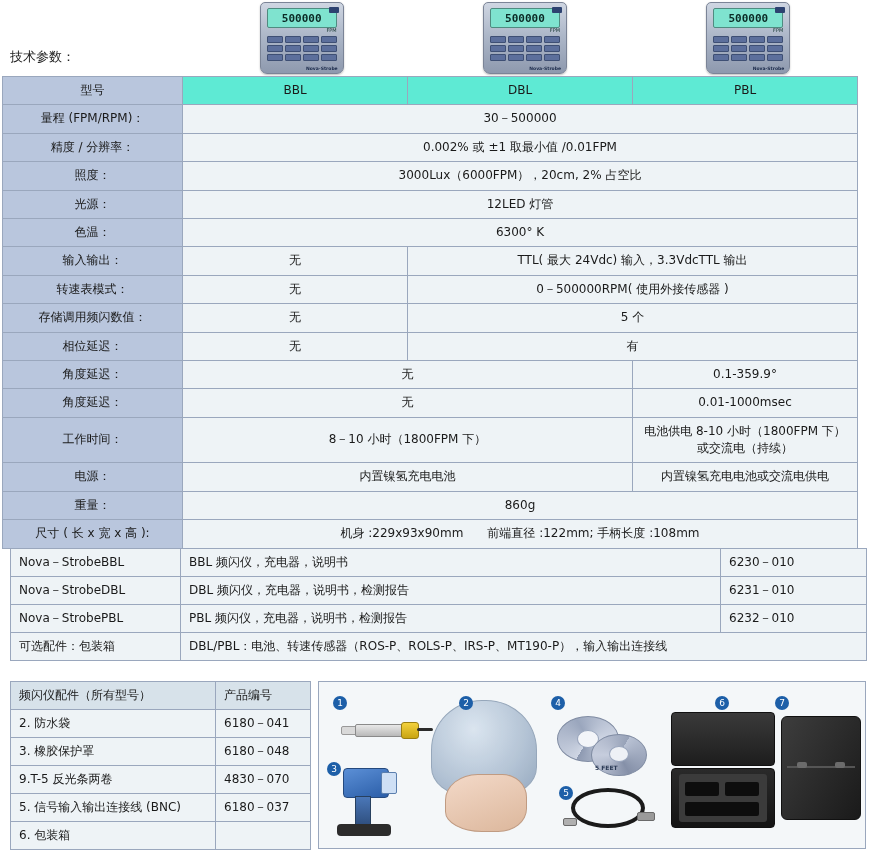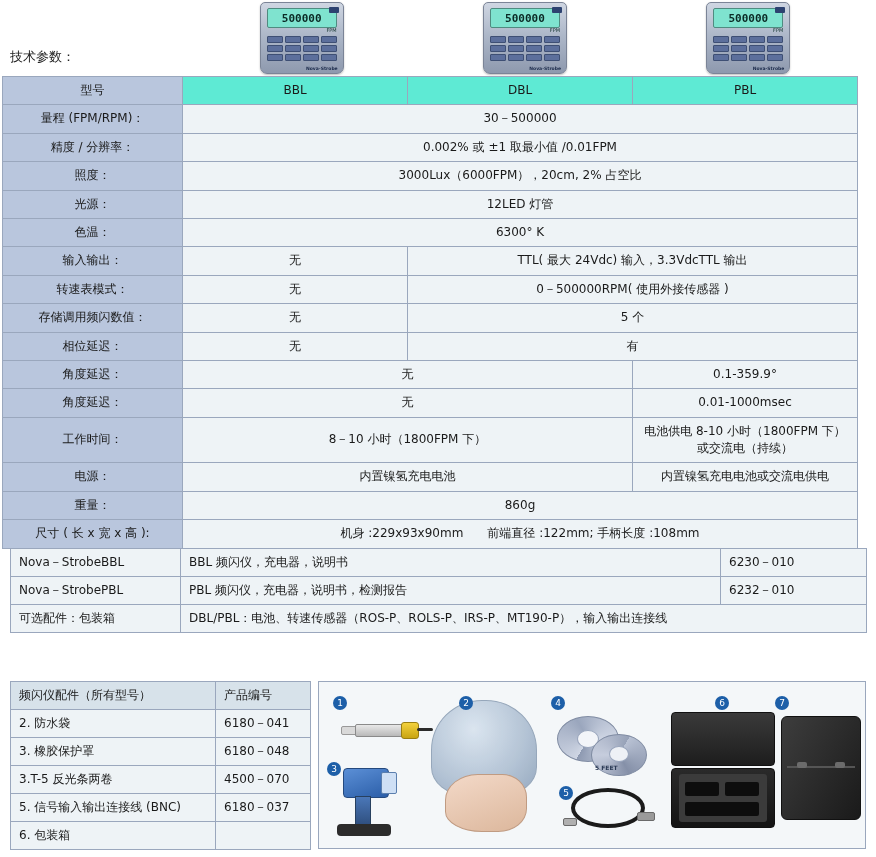--- a/index.html
+++ b/index.html
@@ -329,20 +329,25 @@
         <col class="c2">
         <col class="c3">
       </colgroup>
     <tbody>
       <tr>
         <td>Nova－StrobeBBL</td>
         <td>BBL 频闪仪，充电器，说明书</td>
         <td>6230－010</td>
       </tr>
       <tr>
+        <td>Nova－StrobeDBL</td>
+        <td>DBL 频闪仪，充电器，说明书，检测报告</td>
+        <td>6231－010</td>
+      </tr>
+      <tr>
         <td>Nova－StrobePBL</td>
         <td>PBL 频闪仪，充电器，说明书，检测报告</td>
         <td>6232－010</td>
       </tr>
       <tr>
         <td>可选配件：包装箱</td>
         <td colspan="2">DBL/PBL：电池、转速传感器（ROS-P、ROLS-P、IRS-P、MT190-P），输入输出连接线</td>
       </tr>
     </tbody>
   </table>
@@ -359,22 +364,22 @@
       </tr>
       <tr>
           <td>2. 防水袋</td>
           <td>6180－041</td>
         </tr>
       <tr>
           <td>3. 橡胶保护罩</td>
           <td>6180－048</td>
         </tr>
       <tr>
-          <td>3.T-5 反光条两卷</td>
-          <td>4500－070</td>
+          <td>9.T-5 反光条两卷</td>
+          <td>4830－070</td>
         </tr>
       <tr>
           <td>5. 信号输入输出连接线 (BNC)</td>
           <td>6180－037</td>
         </tr>
       <tr>
           <td>6. 包装箱</td>
           <td></td>
         </tr>
     </tbody>

